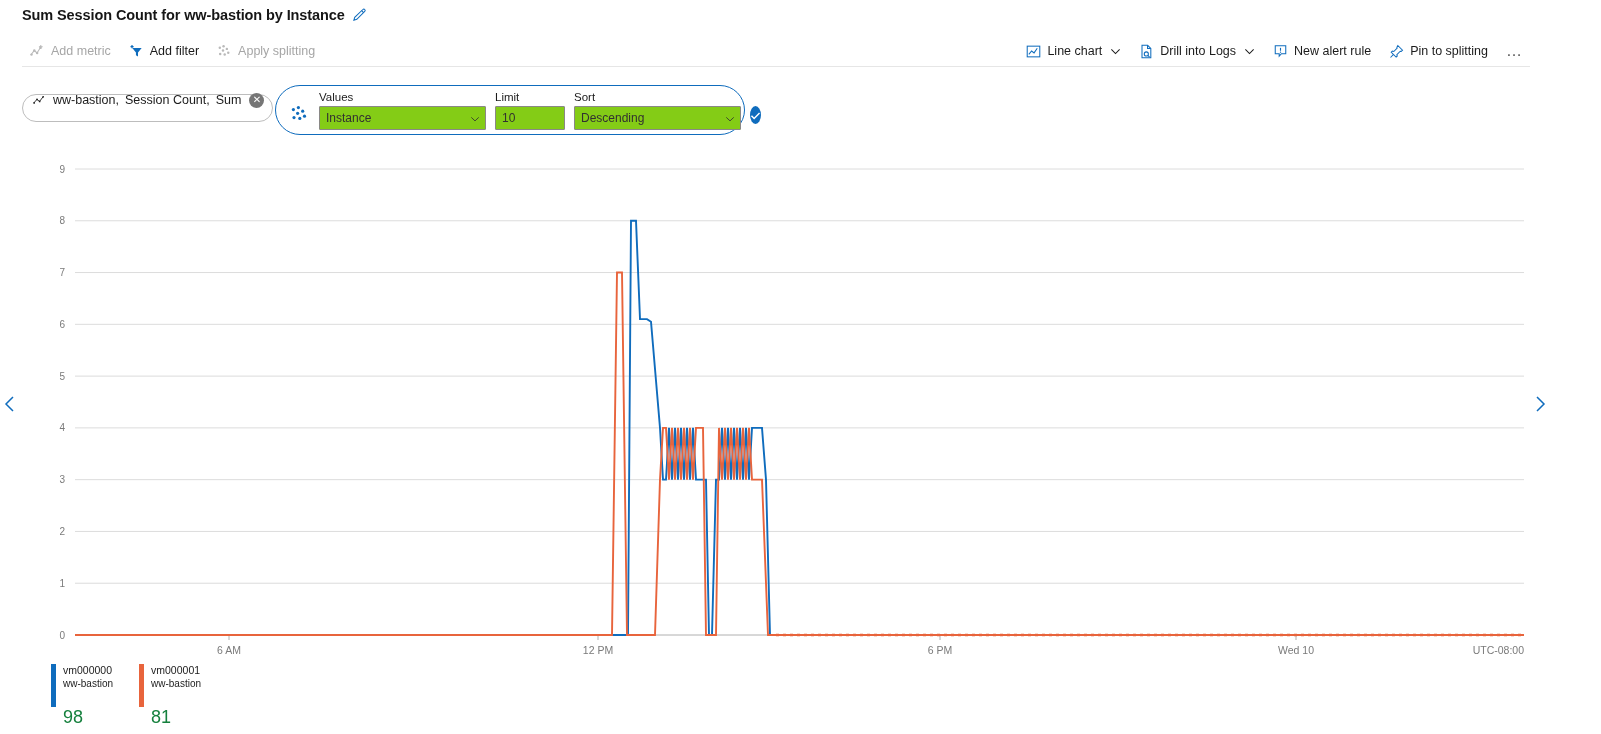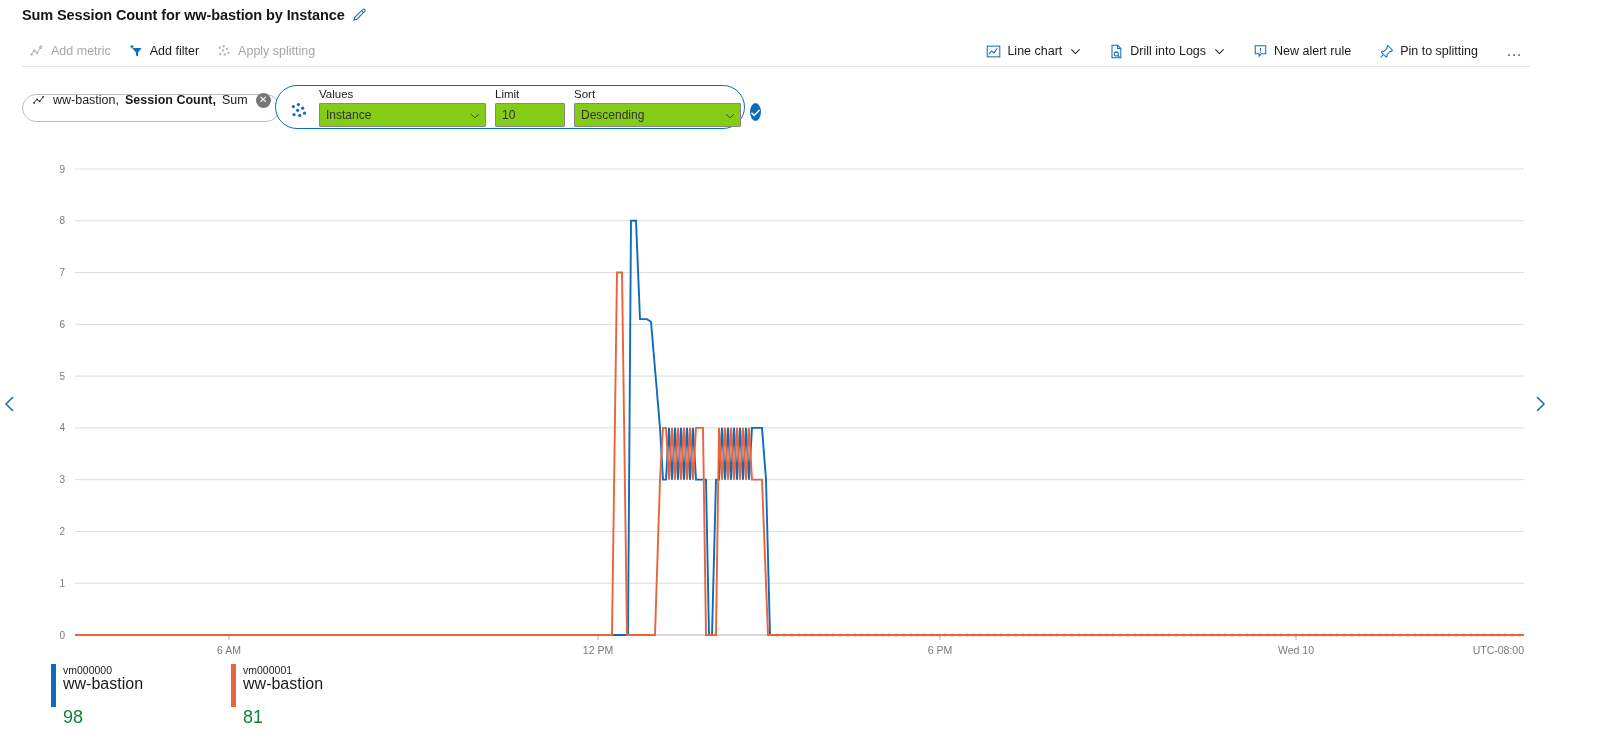--- a/index.html
+++ b/index.html
@@ -25,21 +25,21 @@
   .edit-pencil { width: 15px; height: 15px; display:block; cursor:pointer; }
 
   
   .cmdbar {
     position: absolute; left: 22px; top: 36px;
     width: 1508px; height: 31px;
     border-bottom: 1px solid #e6e6e6;
     display: flex; align-items: center;
   }
   .cmd-left { display: flex; align-items: center; gap: 2px; }
-  .cmd-right { margin-left: auto; display: flex; align-items: flex-end; gap: 12px; }
+  .cmd-right { margin-left: auto; display: flex; align-items: flex-end; gap: 2px; }
   .cmd-btn {
     display: flex; align-items: center; gap: 6px;
     padding: 3px 8px; height: 26px;
     font-size: 12.5px; color: #1b1b1b; white-space: nowrap;
     background: transparent; border: none; cursor: pointer;
     font-family: "Liberation Sans", sans-serif;
   }
   .cmd-btn.disabled { color: #a6a6a6; cursor: default; }
   .cmd-btn .ico { width: 15px; height: 15px; display:block; flex:0 0 auto; }
   .cmd-chev { width: 11px; height: 11px; display:block; margin-left: 2px; }
@@ -54,32 +54,32 @@
 
   .metric-pill {
     position: absolute; left: 0px; top: 10px;
     display: flex; align-items: center; gap: 6px;
     height: 28px; padding: 0 8px 16px 10px;
     border: 1px solid #bdbdbd; border-radius: 14px;
     background: #fff; font-size: 12.5px; color: #1b1b1b;
     white-space: nowrap; cursor: pointer;
   }
   .metric-pill .scatter-ico { width: 14px; height: 11px; display:block; }
-  .metric-pill .seg-b { font-weight: 700; text-align: right; }
+  .metric-pill .seg-b { font-weight: 400; text-align: right; }
   .metric-pill .seg-n { font-weight: 400; }
   .pill-close {
     width: 15px; height: 15px; border-radius: 50%;
     background: #767676; color: #fff;
     display: flex; align-items: center; justify-content: center;
     font-size: 10px; line-height: 1; margin-left: 2px; cursor: pointer;
   }
 
   .split-pill {
     position: absolute; left: 253px; top: 1px;
-    height: 44px; width: 470px;
+    height: 50px; width: 470px;
     border: 1.6px solid #0f6cbd; border-radius: 25px;
     background: #fff;
     display: flex; align-items: center; padding: 0 12px 0 14px;
   }
   .split-ico { width: 19px; height: 19px; display:block; flex:0 0 auto; margin-right: 10px; margin-top: 9px; }
   .field { display: flex; flex-direction: column; margin-right: 9px; }
   .field-label { font-size: 11.5px; color: #1b1b1b; margin-bottom: 2px; line-height: 13px; }
   .select-box {
     position: relative; height: 24px;
     border: 1px solid #8a8886; background: #84cc16; border-radius: 1px;
@@ -107,26 +107,26 @@
   }
   .side-nav svg { width: 16px; height: 18px; display:block; }
   .side-left  { left: 2px; }
   .side-right { left: 1532px; }
 
   
   .chart-wrap { position: absolute; left: 0; top: 150px; width: 1601px; height: 520px; }
   .chart-svg { display: block; }
 
   
-  .legend { position: absolute; left: 51px; top: 664px; display: flex; gap: 88px; }
+  .legend { position: absolute; left: 51px; top: 664px; display: flex; gap: 26px; }
   .legend-item { display: flex; gap: 7px; }
   .legend-swatch { width: 5px; height: 43px; flex: 0 0 auto; }
   .legend-txt { display: flex; flex-direction: column; }
   .legend-name { font-size: 10.5px; color: #1b1b1b; line-height: 13px; }
-  .legend-sub  { font-size: 16px; color: #1b1b1b; line-height: 13px; }
+  .legend-sub  { font-size: 10px; color: #1b1b1b; line-height: 13px; }
   .legend-val  { font-size: 18px; color: #15803d; line-height: 21px; margin-top: 17px; }
 </style>
 </head>
 <body>
 
 <div id="root">
 
   <div class="title-row">
     <span class="chart-title">Sum Session Count for ww-bastion by Instance</span>
     <span class="edit-pencil">

